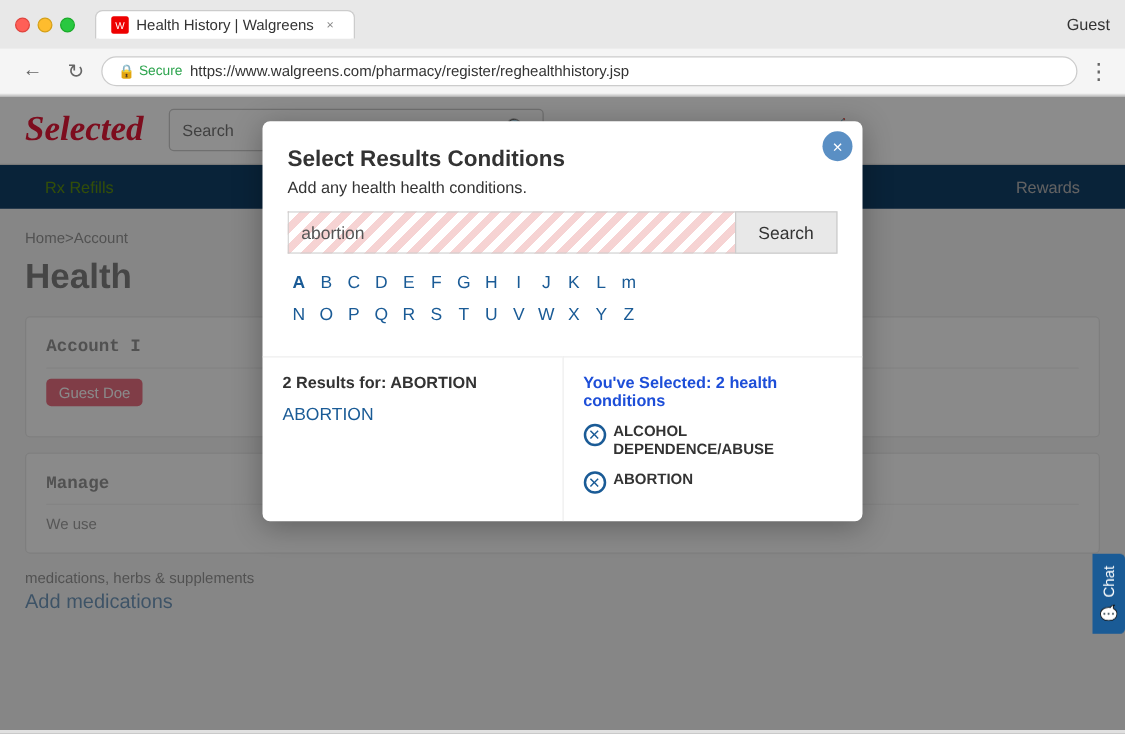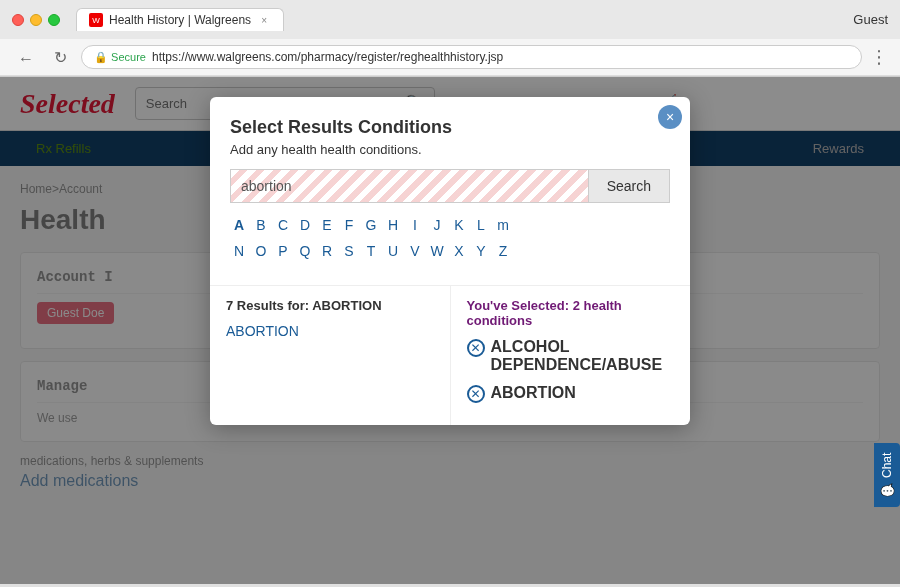--- a/index.html
+++ b/index.html
@@ -379,21 +379,21 @@
     }
     .selected-col {
       flex: 1;
       border-top: 1px solid #eee;
       border-left: 1px solid #eee;
       padding: 12px 16px;
     }
     .selected-title {
       font-size: 13px;
       font-weight: bold;
-      color: #701a75;
+      color: #1d4ed8;
       margin-bottom: 10px;
     }
     .selected-item {
       display: flex;
       align-items: flex-start;
       gap: 6px;
       margin-bottom: 10px;
     }
     .remove-icon {
       width: 18px;
@@ -404,21 +404,21 @@
       border: 2px solid #1a5b96;
       color: #1a5b96;
       font-size: 12px;
       display: flex;
       align-items: center;
       justify-content: center;
       cursor: pointer;
       margin-top: 1px;
     }
     .selected-text {
-      font-size: 16px;
+      font-size: 12px;
       color: #333;
       font-weight: bold;
     }
 
     
     .chat-btn {
       position: fixed;
       right: 0;
       bottom: 80px;
       background: #1a5b96;
@@ -551,21 +551,21 @@
           <span class="alpha-letter">V</span>
           <span class="alpha-letter">W</span>
           <span class="alpha-letter">X</span>
           <span class="alpha-letter">Y</span>
           <span class="alpha-letter">Z</span>
         </div>
       </div>
 
       <div class="modal-cols">
         <div class="results-col">
-          <div class="results-title">7 Results for: ABORTION</div>
+          <div class="results-title">2 Results for: ABORTION</div>
           <div class="result-item">ABORTION</div>
         </div>
         <div class="selected-col">
           <div class="selected-title">You've Selected: 2 health conditions</div>
           <div class="selected-item">
             <div class="remove-icon">✕</div>
             <div class="selected-text">ALCOHOL DEPENDENCE/ABUSE</div>
           </div>
           <div class="selected-item">
             <div class="remove-icon">✕</div>

